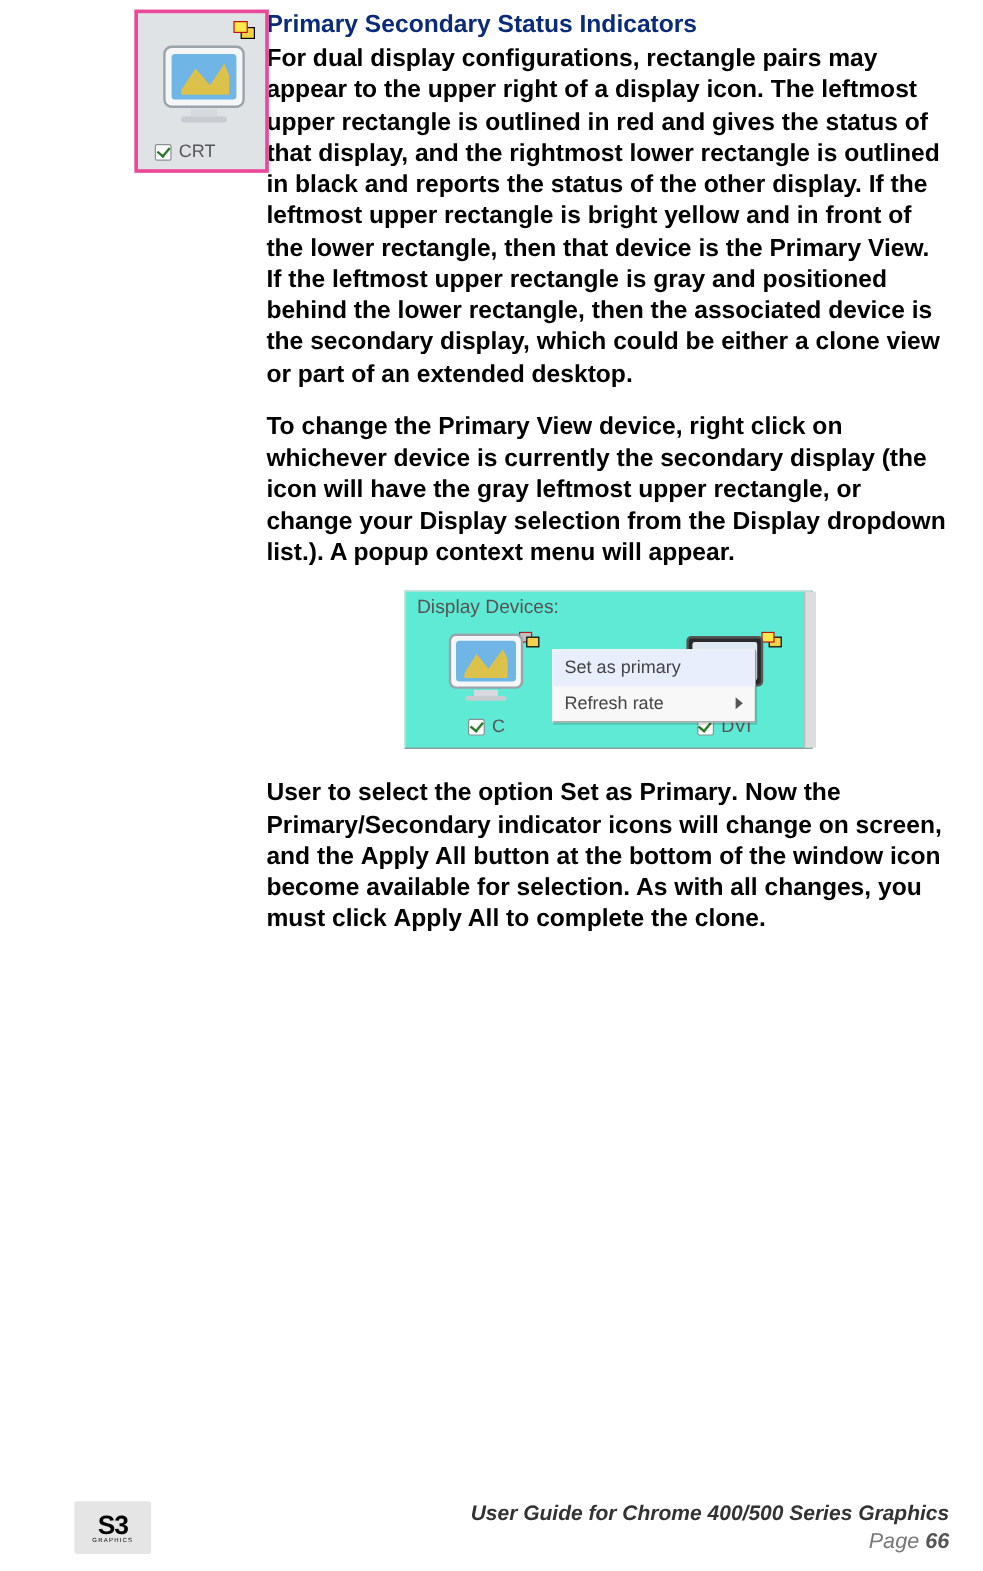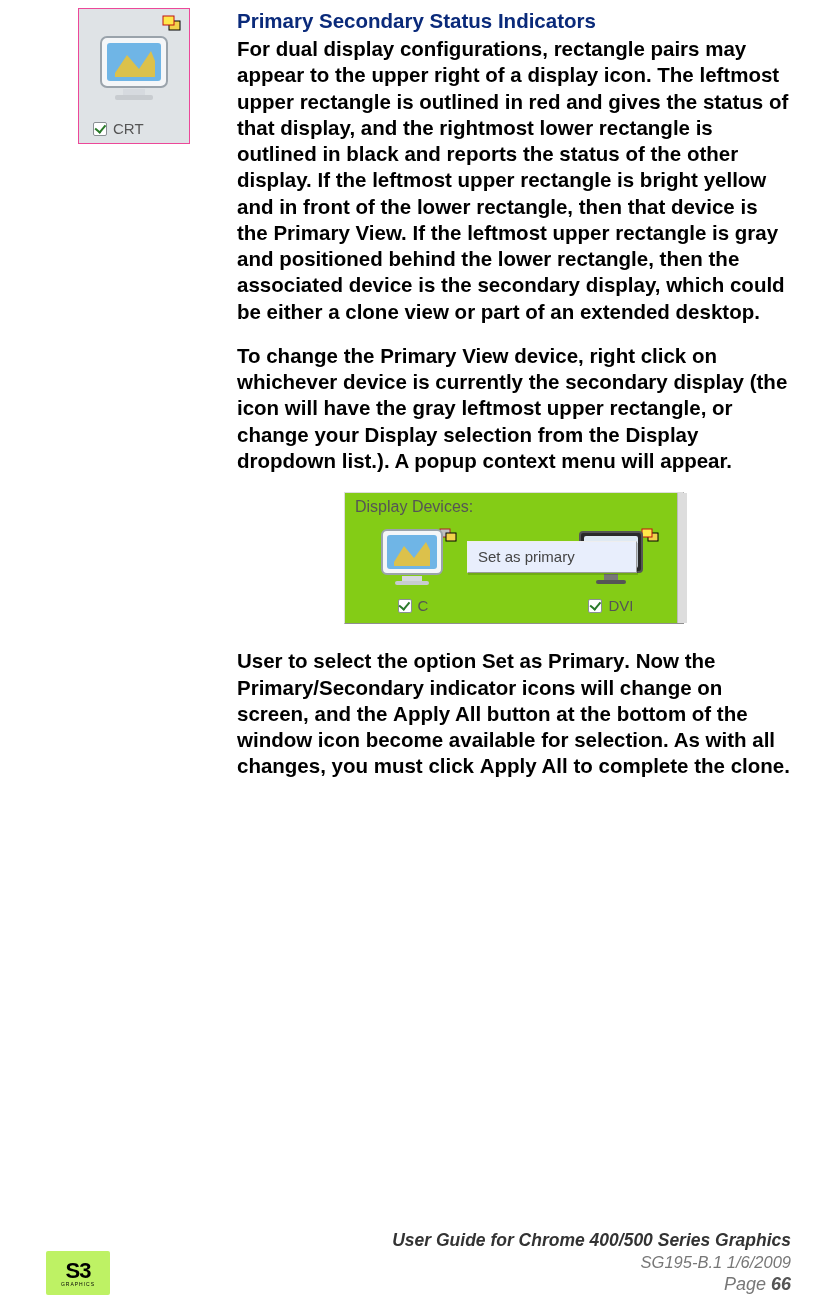--- a/index.html
+++ b/index.html
@@ -1,53 +1,53 @@
 <!DOCTYPE html>
 <html><head>
 <meta charset="utf-8">
 <style>
   * { box-sizing: border-box; margin: 0; padding: 0; }
   html, body { width: 819px; height: 1309px; background: #fff; font-family: Arial, Helvetica, sans-serif; color: #000; }
   .page { position: relative; width: 819px; height: 1309px; padding: 0; }
   .content { position: absolute; top: 8px; left: 78px; right: 28px; }
   .row { display: flex; align-items: flex-start; }
   .icon-cell { width: 112px; flex: 0 0 112px; margin-right: 32px; }
-  .text-cell { flex: 1; font-size: 20.5px; line-height: 1.28; margin-left: 15px; }
+  .text-cell { flex: 1; font-size: 20.5px; line-height: 1.28; }
   .heading { font-weight: bold; color: #0a2a7a; font-size: 20.5px; margin-bottom: 2px; }
   .para { margin-bottom: 18px; font-weight: bold; }
 
   
-  .crt-block { width: 112px; height: 136px; background: #dfe3e6; border: 1px solid #ec4899; position: relative; }
+  .crt-block { width: 112px; height: 136px; background: #dfe3e6; border: 3px solid #ec4899; position: relative; margin-left: 34px; }
   .crt-ind { position: absolute; top: 6px; right: 6px; }
   .crt-ind svg { display:block; }
   .monitor-icon { position: absolute; top: 24px; left: 18px; }
   .crt-check-row { position: absolute; bottom: 6px; left: 14px; display:flex; align-items:center; gap:6px; }
   .cbx { width:14px; height:14px; background:#fff; border:1px solid #8a8f94; border-radius:2px; display:flex; align-items:center; justify-content:center; }
   .cbx::after { content:""; width:5px; height:8px; border:solid #2a7a2a; border-width:0 2px 2px 0; transform:rotate(40deg) translate(-1px,-1px); }
   .crt-label { font-size:15px; color:#555; filter:blur(0.3px); }
 
   
   .panel-wrap { display:flex; justify-content:center; margin: 8px 0 24px 0; }
-  .dd-panel { width: 340px; background:#84cc16; border:1px solid #8f8f8f; border-top-color:#ddd; border-left-color:#ddd; position:relative; padding: 4px 6px 8px 10px; }
+  .dd-panel { width: 340px; background:#5eead4; border:1px solid #8f8f8f; border-top-color:#ddd; border-left-color:#ddd; position:relative; padding: 4px 6px 8px 10px; }
   .dd-title { font-size:16px; color:#555; filter:blur(0.4px); margin-bottom:6px; }
   .dd-row { display:flex; align-items:flex-end; position:relative; height:92px; }
   .dev { position:relative; width: 120px; display:flex; flex-direction:column; align-items:center; }
   .dev .ind { position:absolute; top:-2px; right:14px; }
   .dev-checkrow { display:flex; align-items:center; gap:6px; margin-top:4px; }
   .dev-label { font-size:15px; color:#555; filter:blur(0.4px); }
   .spacer { flex:1; }
   .ctxmenu { position:absolute; top:18px; left:112px; width:170px; background:#f8f8f8; border:1px solid #9a9a9a; border-top-color:#eee; border-left-color:#eee; box-shadow:1px 2px 0 rgba(0,0,0,.15); z-index:5; }
   .ctxmenu .mi { padding:5px 10px; font-size:15px; color:#444; filter:blur(0.35px); display:flex; align-items:center; justify-content:space-between; }
   .ctxmenu .mi.sel { background:#e8eefc; }
   .arrow-r { width:0; height:0; border-top:5px solid transparent; border-bottom:5px solid transparent; border-left:6px solid #555; }
   .dd-right { position:absolute; right:-4px; top:0; bottom:0; width:10px; background:#ddd; border-left:1px solid #bbb; }
 
   
   .footer { position:absolute; left:0; right:0; bottom:14px; display:flex; align-items:flex-end; padding: 0 28px 0 46px; }
-  .logo { width:64px; height:44px; background:#bef264; display:flex; align-items:center; justify-content:center; border-radius:2px; margin-right:16px; }
+  .logo { width:64px; height:44px; background:#e5e5e5; display:flex; align-items:center; justify-content:center; border-radius:2px; margin-right:16px;margin-left:16px; }
   .logo-inner { font-family: Arial Black, Arial, sans-serif; font-weight:900; font-size:22px; color:#000; letter-spacing:-1px; }
   .logo-sub { font-size:5px; color:#000; letter-spacing:1px; }
   .logo-stack { display:flex; flex-direction:column; align-items:center; line-height:1; }
   .foot-text { flex:1; text-align:right; font-style:italic; font-size:17.5px; line-height:1.25; }
   .foot-text .t1 { font-weight:bold; color:#333;text-align:right; }
   .foot-text .t2 { color:#777; font-size:16.5px; }
   .foot-text .t3 { color:#777; font-size:18px;text-align:right; }
   .foot-text .t3 b { font-weight:bold; color:#555; font-style:italic; }
 
   
@@ -112,20 +112,24 @@
               <div class="dev-checkrow">
                 <span class="cbx"></span>
                 <span class="dev-label">C</span>
               </div>
             </div>
 
             <div class="ctxmenu">
               <div class="mi sel">
                 <span>Set as primary</span>
               </div>
+              <div class="mi">
+                <span>Refresh rate</span>
+                <span class="arrow-r"></span>
+              </div>
             </div>
 
             <div class="spacer"></div>
 
             <div class="dev" style="margin-right:6px;">
               <span class="ind" style="right:10px;">
                 <svg width="20" height="16">
                   <rect x="7" y="5" width="10" height="8" fill="#f2d24a" stroke="#000" stroke-width="1"></rect>
                   <rect x="1" y="1" width="10" height="8" fill="#ffe84a" stroke="#c01010" stroke-width="1"></rect>
                 </svg>
@@ -156,20 +160,19 @@
 
 <div class="footer">
   <div class="logo">
     <div class="logo-stack">
       <span class="logo-inner">S3</span>
       <span class="logo-sub">GRAPHICS</span>
     </div>
   </div>
   <div class="foot-text">
     <div class="t1">User Guide for Chrome 400/500 Series Graphics</div>
-    <div class="t2">SG195-B.1   1/6/2009</div>
     <div class="t3">
       <span>Page </span><b>66</b>
     </div>
   </div>
 </div>
 
 </div>
 
 </body></html>

